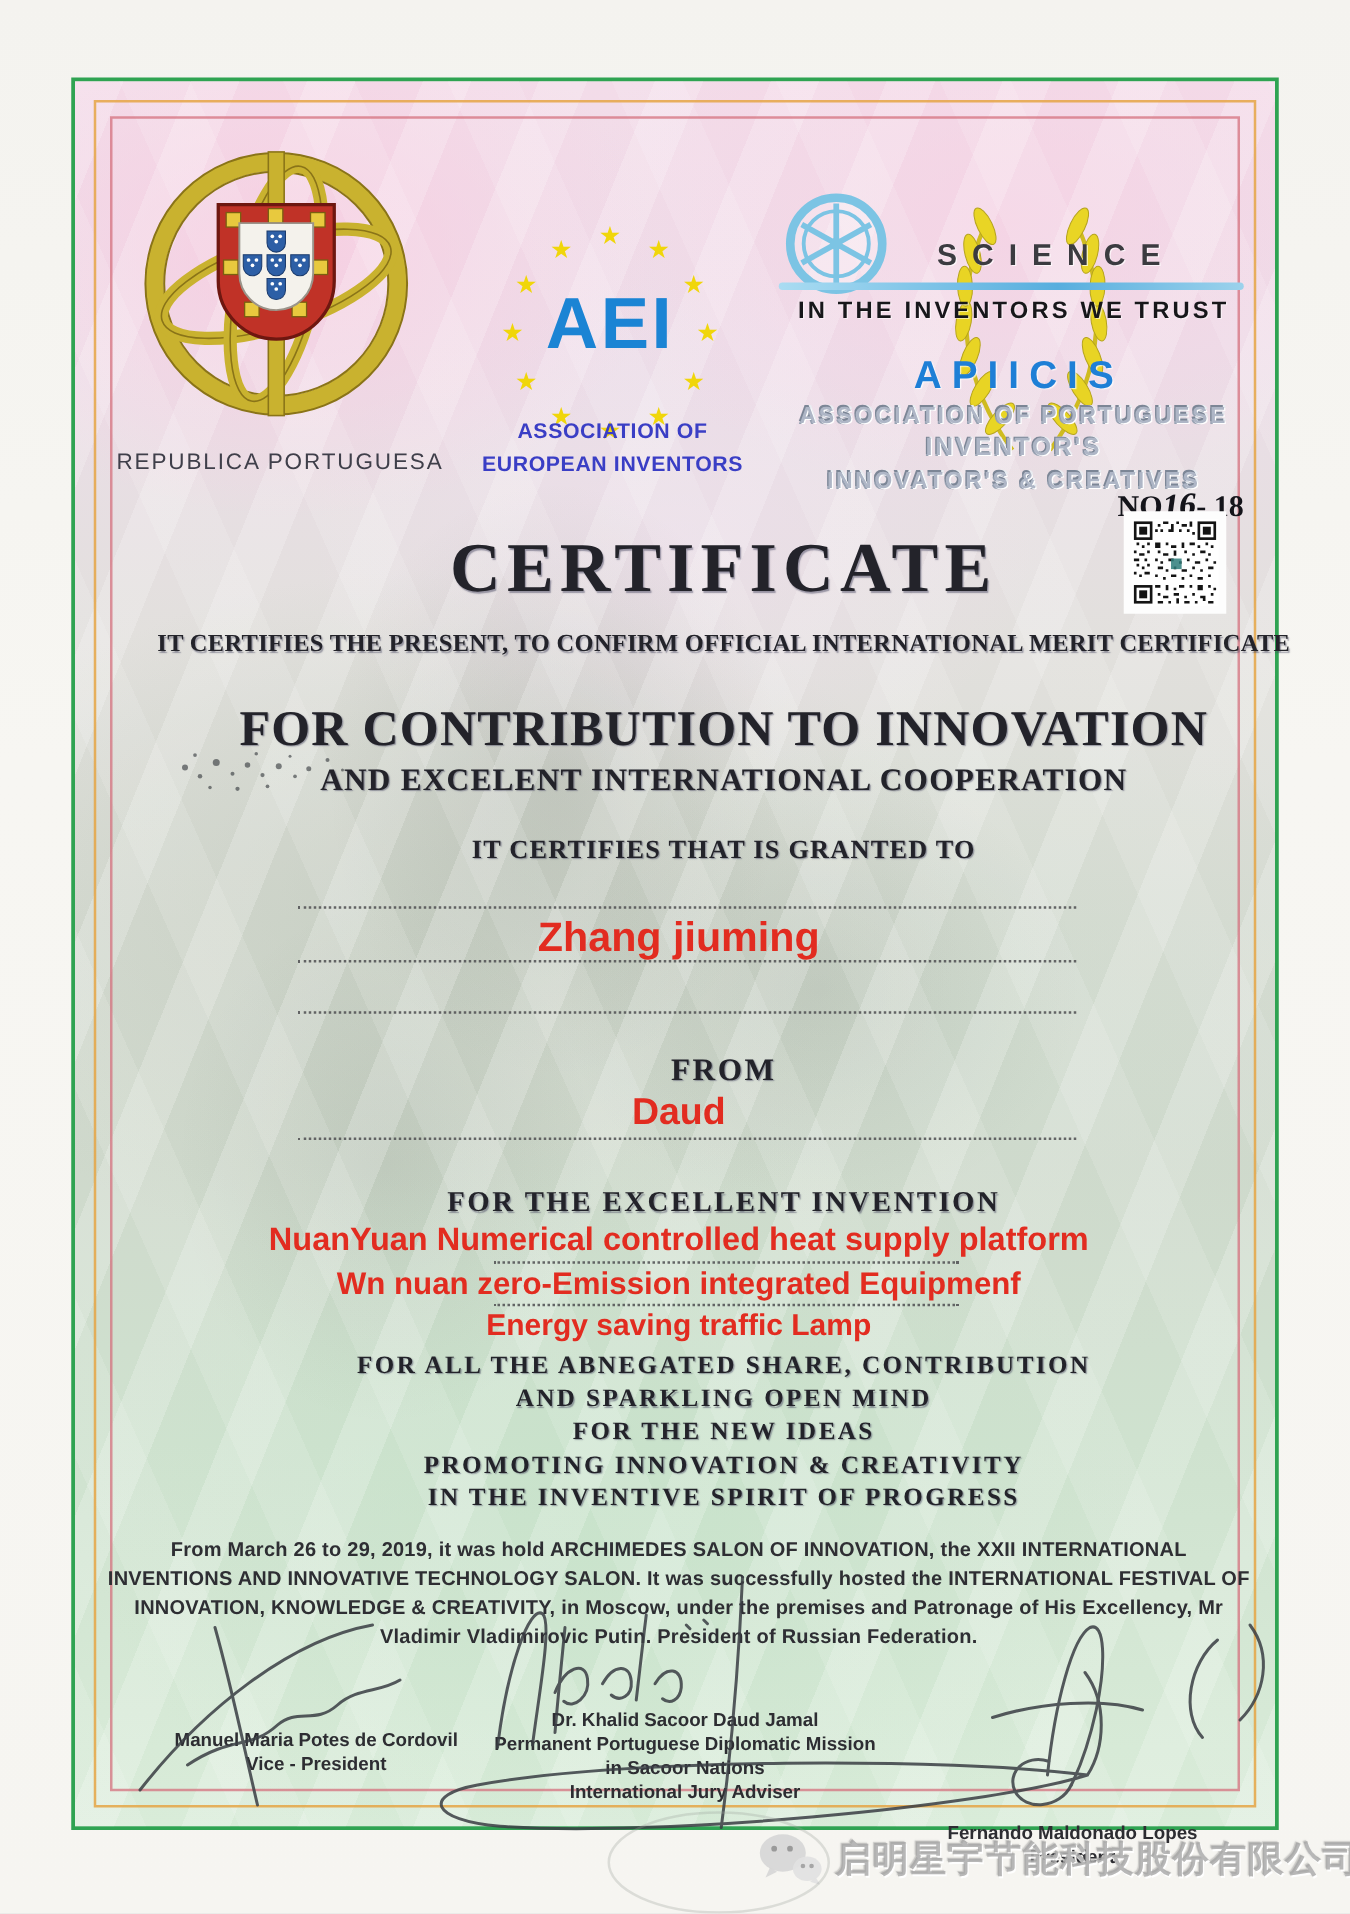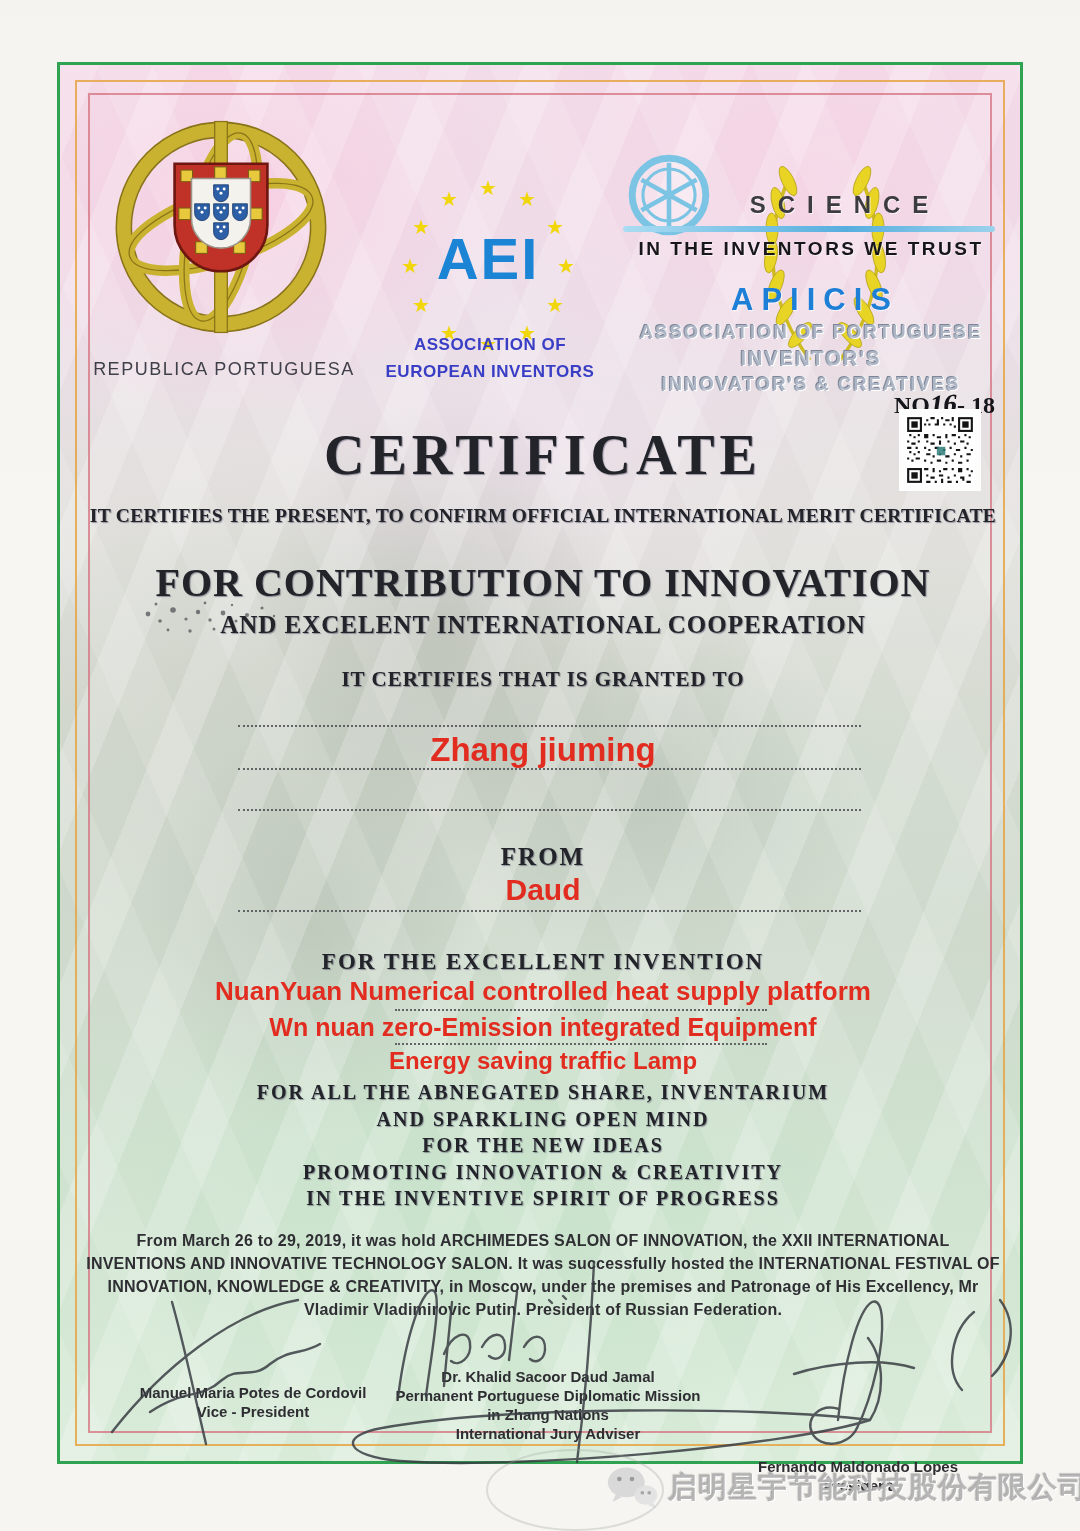--- a/index.html
+++ b/index.html
@@ -21,21 +21,21 @@
           repeating-linear-gradient(112deg, rgba(255,255,255,.20) 0 36px, rgba(255,255,255,0) 36px 86px),
           repeating-linear-gradient(66deg, rgba(255,255,255,.12) 0 52px, rgba(255,255,255,0) 52px 120px),
           radial-gradient(260px 340px at 40% 40%, rgba(90,100,88,.14), rgba(90,100,88,0) 70%),
           radial-gradient(300px 260px at 62% 52%, rgba(90,100,88,.12), rgba(90,100,88,0) 70%),
           radial-gradient(240px 300px at 26% 62%, rgba(80,95,80,.10), rgba(80,95,80,0) 70%);}
   .line-orange{position:absolute;left:15px;top:15px;right:15px;bottom:15px;border:2px solid rgba(229,165,68,.85);pointer-events:none;}
   .line-pink{position:absolute;left:28px;top:28px;right:28px;bottom:28px;border:2px solid rgba(212,112,126,.75);pointer-events:none;}
   .abs{position:absolute;}
   .ctr{text-align:center;}
   .serif{font-family:"Liberation Serif",serif;}
-  .eng{color:#23232a;font-weight:700;text-shadow:1px 1px 1px rgba(70,70,95,.5);}
+  .eng{color:#23232a;font-weight:700;text-shadow:1px 1px 1px rgba(70,70,95,.5);padding-left:36px;}
   .red{color:#e22c20;font-weight:700;font-family:"Liberation Sans",sans-serif;}
   .dots{border-top:2px dotted #4f4f52;opacity:.85;height:0;}
   .title{font-size:56px;letter-spacing:5px;}
   .subtitle{font-size:19.5px;letter-spacing:.3px;}
   .award-h{font-size:40px;letter-spacing:1px;}
   .award-s{font-size:25px;letter-spacing:1px;}
   .granted{font-size:21px;letter-spacing:1px;}
   .recipient{font-size:33px;}
   .fromlbl{font-size:25px;letter-spacing:2px;}
   .country{font-size:30px;}
@@ -230,37 +230,37 @@
     <div class="abs ctr serif eng invh z1" style="left:0;top:884px;width:966px;">FOR THE EXCELLENT INVENTION</div>
     <div class="inv-list">
       <div class="abs ctr red z1" style="left:0;top:911px;width:966px;font-size:26px;">NuanYuan Numerical controlled heat supply platform</div>
       <div class="abs dots z1" style="left:335px;top:944px;width:372px;"></div>
       <div class="abs ctr red z1" style="left:0;top:948px;width:966px;font-size:25px;">Wn nuan zero-Emission integrated Equipmenf</div>
       <div class="abs dots z1" style="left:335px;top:978px;width:372px;"></div>
       <div class="abs ctr red z1" style="left:0;top:982px;width:966px;font-size:24px;">Energy saving traffic Lamp</div>
     </div>
 
     <div class="abs ctr serif eng ded z1" style="left:0;top:1014px;width:966px;">
-      <div>FOR ALL THE ABNEGATED SHARE, INVENTARIUM</div>
+      <div>FOR ALL THE ABNEGATED SHARE, CONTRIBUTION</div>
       <div>AND SPARKLING OPEN MIND</div>
       <div>FOR THE NEW IDEAS</div>
       <div>PROMOTING INNOVATION &amp; CREATIVITY</div>
       <div>IN THE INVENTIVE SPIRIT OF PROGRESS</div>
     </div>
 
     <div class="abs ctr para z1" style="left:26px;top:1164px;width:914px;">From March 26 to 29, 2019, it was hold ARCHIMEDES SALON OF INNOVATION, the XXII INTERNATIONAL INVENTIONS AND INNOVATIVE TECHNOLOGY SALON. It was successfully hosted the INTERNATIONAL FESTIVAL OF INNOVATION, KNOWLEDGE &amp; CREATIVITY, in Moscow, under the premises and Patronage of His Excellency, Mr Vladimir Vladimirovic Putin. President of Russian Federation.</div>
 
     <div class="abs ctr sig-name z1" style="left:48px;top:1318px;width:290px;">
       <div>Manuel Maria Potes de Cordovil</div>
       <div>Vice - President</div>
     </div>
     <div class="abs ctr sig-name z1" style="left:318px;top:1302px;width:340px;">
       <div>Dr. Khalid Sacoor Daud Jamal</div>
       <div>Permanent Portuguese Diplomatic Mission</div>
-      <div>in Zhang Nations</div>
+      <div>in Sacoor Nations</div>
       <div>International Jury Adviser</div>
     </div>
     <div class="abs ctr sig-name z1" style="left:648px;top:1392px;width:300px;">
       <div>Fernando Maldonado Lopes</div>
       <div>President</div>
     </div>
   </div>
 
   <svg class="abs" style="left:604px;top:1464px;z-index:3;" width="56" height="46" viewBox="0 0 48 40">
     <ellipse cx="19" cy="16" rx="16" ry="13" fill="#d6d6d6" opacity="0.9"></ellipse>

